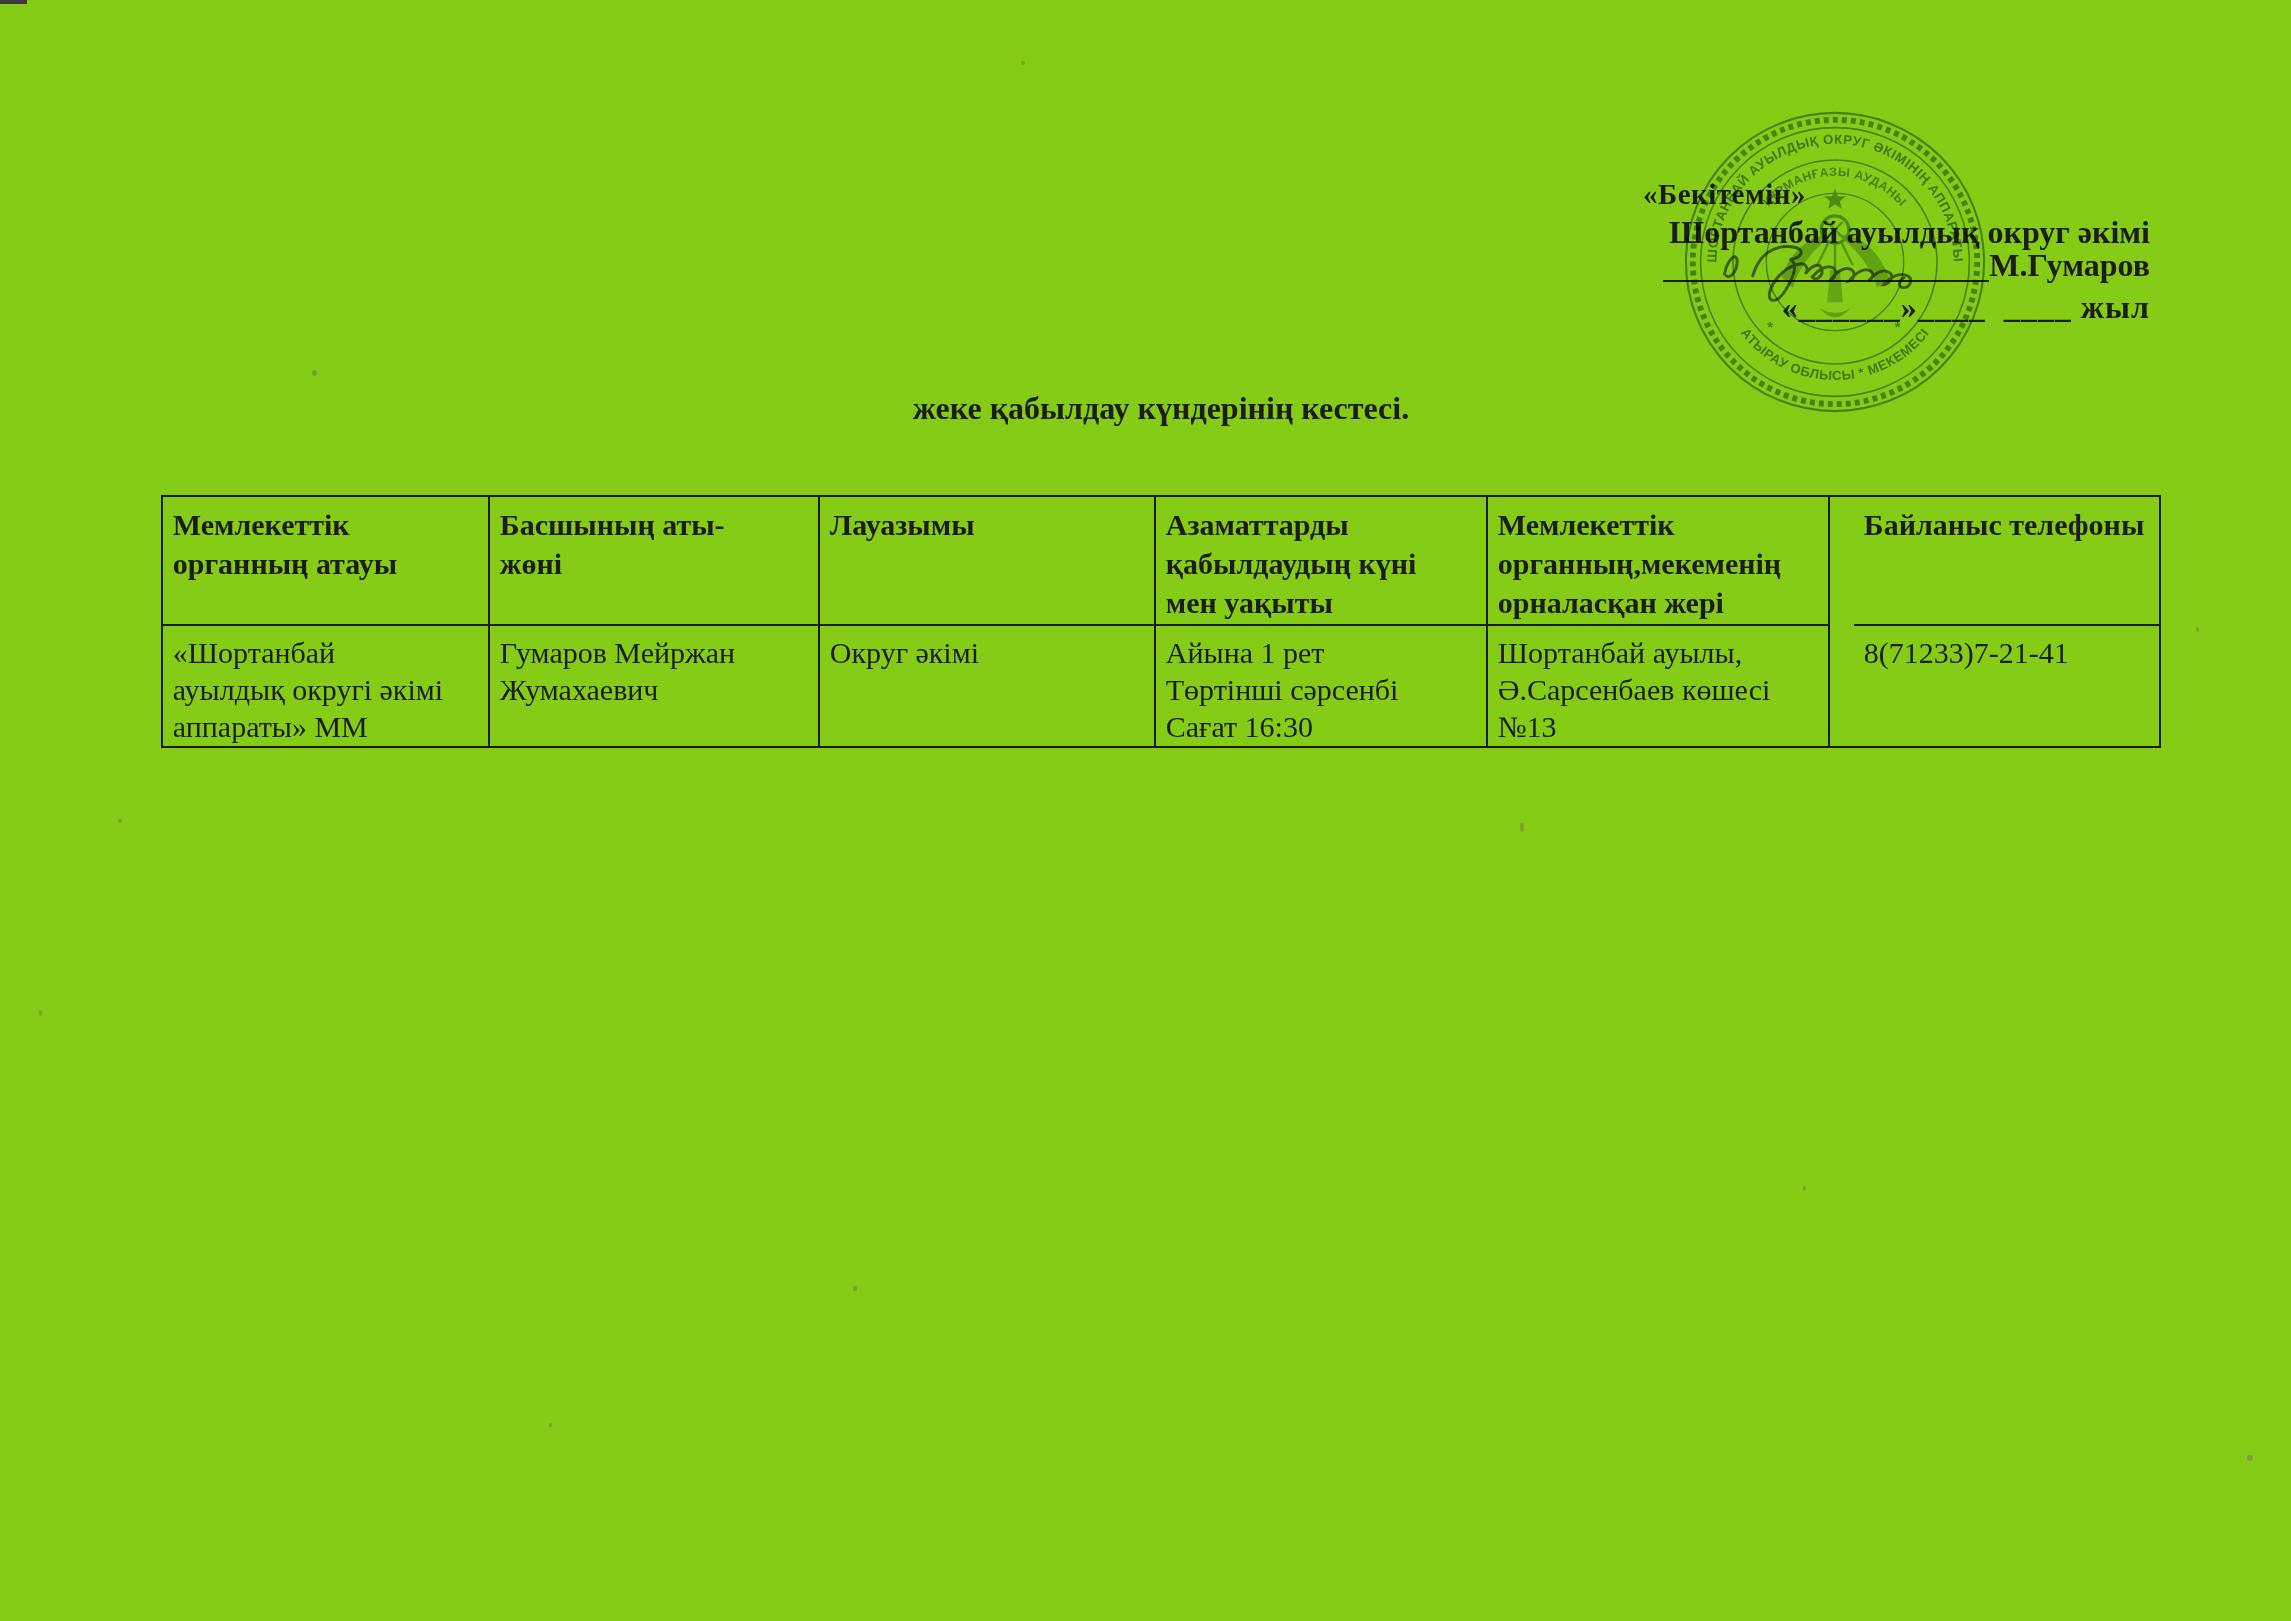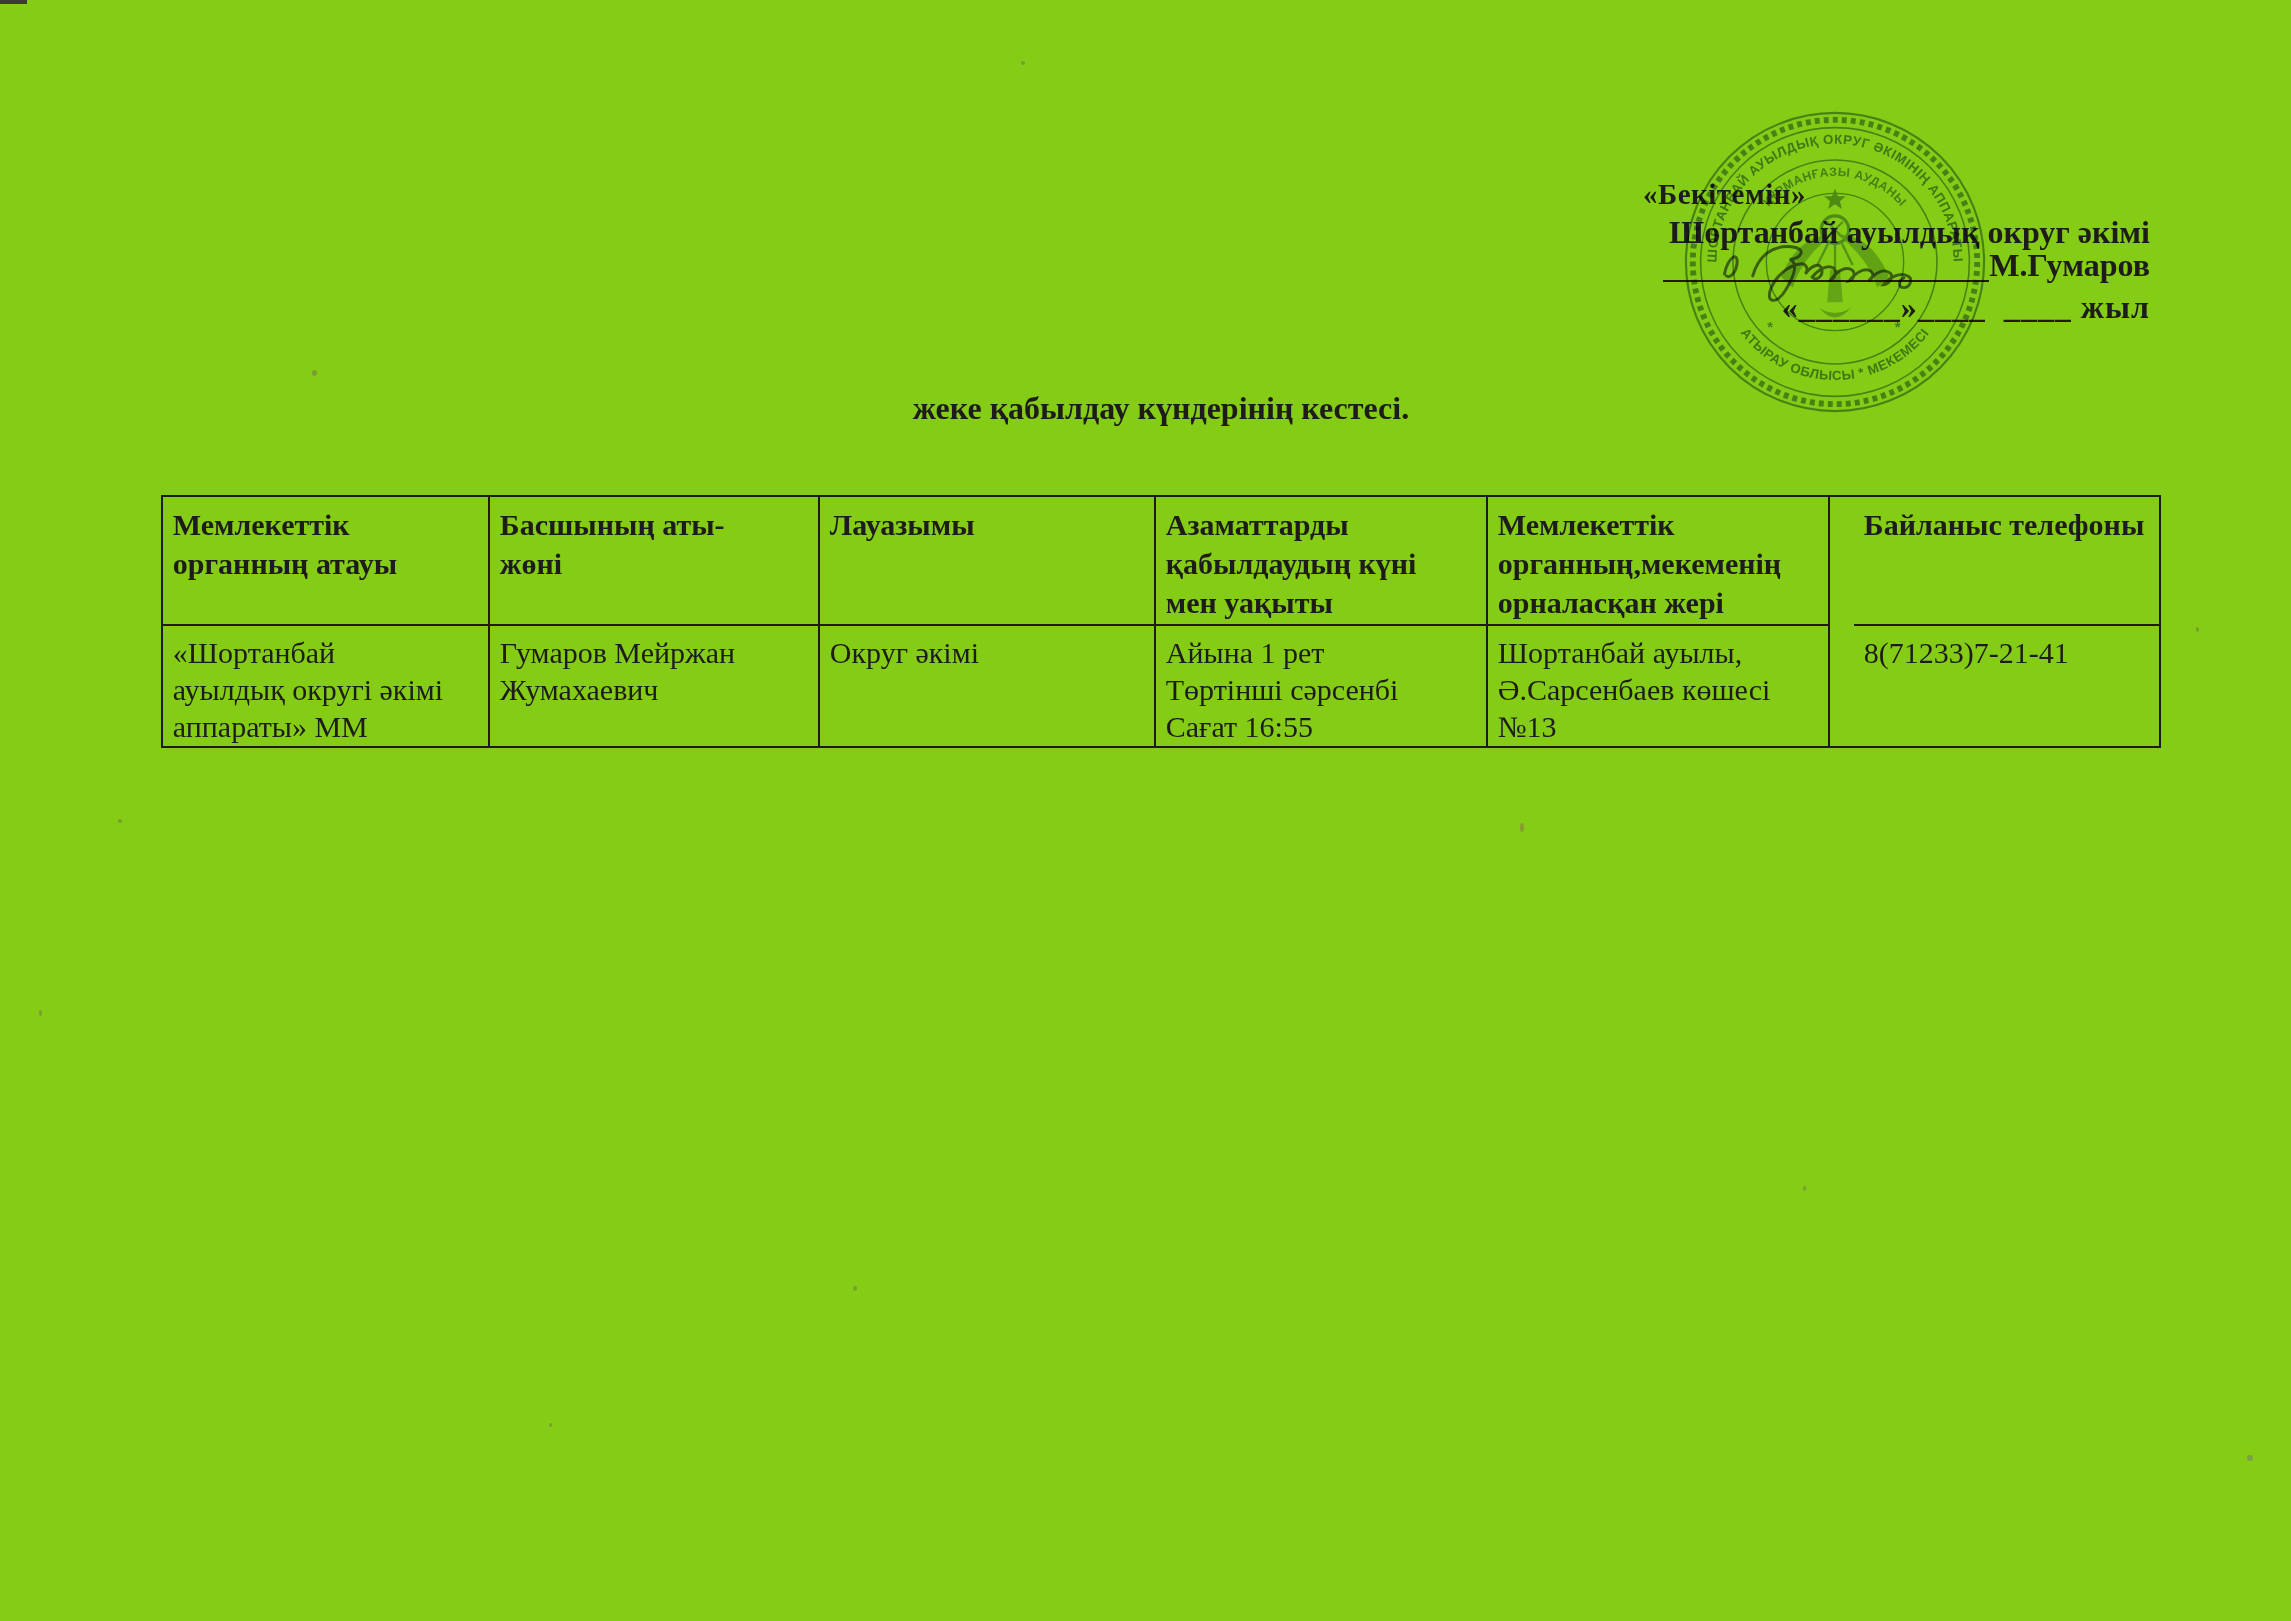--- a/index.html
+++ b/index.html
@@ -147,21 +147,21 @@
     <div class="cell hdr left last">Байланыс телефоны</div>
 
     <div class="cell row2">«Шортанбай
 ауылдық округі әкімі
 аппараты» ММ</div>
     <div class="cell row2">Гумаров Мейржан
 Жумахаевич</div>
     <div class="cell row2">Округ әкімі</div>
     <div class="cell row2">Айына 1 рет
 Төртінші сәрсенбі
-Сағат 16:55</div>
+Сағат 16:30</div>
     <div class="cell row2">Шортанбай ауылы,
 Ә.Сарсенбаев көшесі
 №13</div>
     <div class="cell row2 left last">8(71233)7-21-41</div>
   </div>
 
   <div class="edge-mark"></div>
   <div class="speck" style="left:312px;top:370px;width:4.9px;height:5.9px;"></div>
   <div class="speck" style="left:1520px;top:823px;width:3.9px;height:8.8px;background:rgba(140,110,70,.5);"></div>
   <div class="speck" style="left:118px;top:819px;width:3.9px;height:3.9px;"></div>

